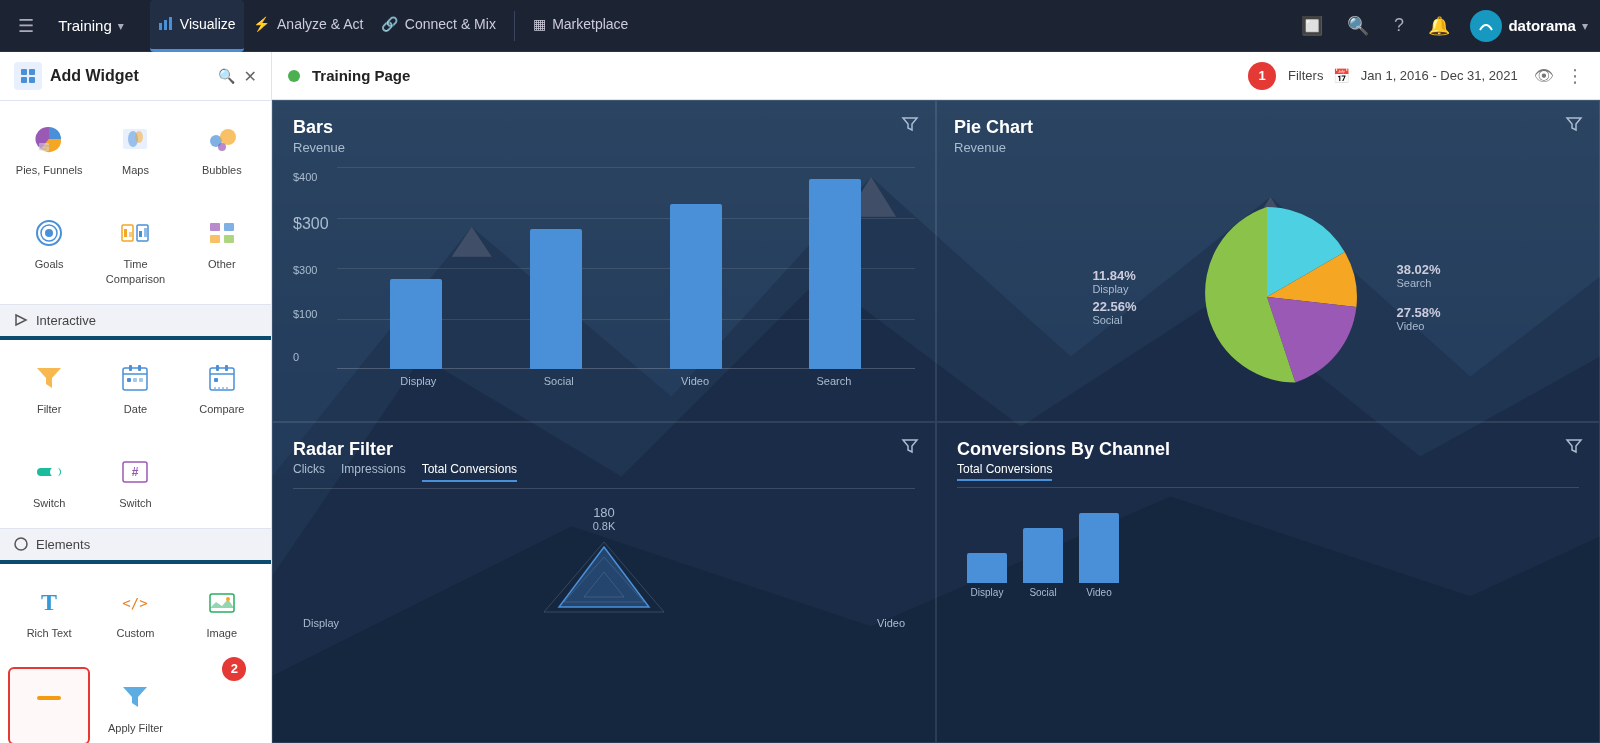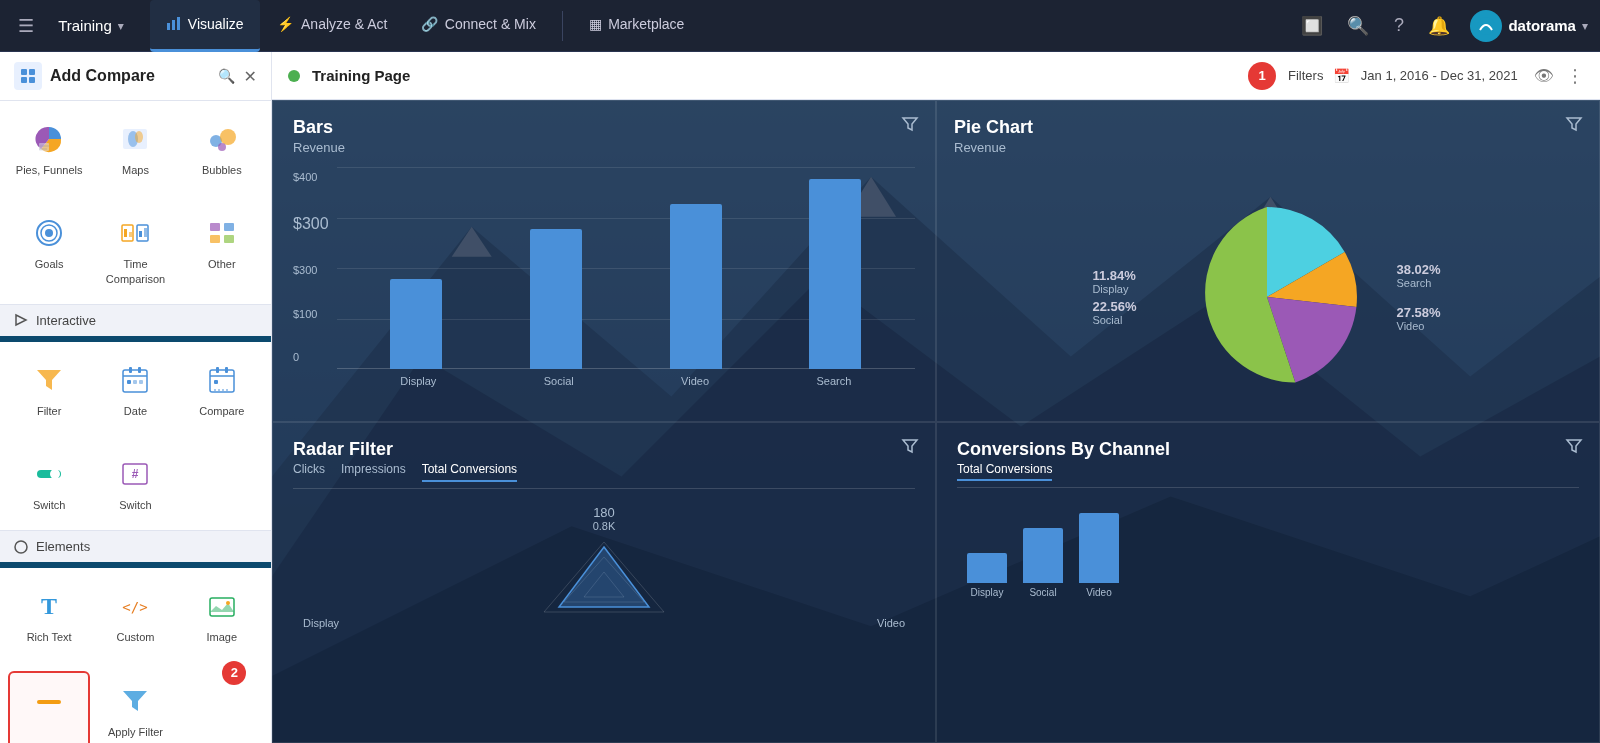--- a/index.html
+++ b/index.html
@@ -9,21 +9,21 @@
     .top-nav {
       display: flex; align-items: center; background: #1c2333; height: 52px; padding: 0 12px; gap: 8px; border-bottom: 1px solid #2a3450;
     }
     .hamburger { color: #aab; font-size: 18px; cursor: pointer; padding: 6px; }
     .training-dropdown {
       display: flex; align-items: center; gap: 6px; color: #fff; font-size: 15px; font-weight: 500; padding: 6px 10px; border-radius: 4px; cursor: pointer;
     }
     .training-dropdown .caret { color: #aab; font-size: 12px; }
     .nav-tabs { display: flex; align-items: center; gap: 2px; margin-left: 8px; }
     .nav-tab {
-      display: flex; align-items: center; gap: 6px; padding: 6px 16px; color: #ccd; font-size: 14px; cursor: pointer; border-radius: 4px; height: 52px; border-bottom: 3px solid transparent;
+      display: flex; align-items: center; gap: 6px; padding: 6px 8px; color: #ccd; font-size: 14px; cursor: pointer; border-radius: 4px; height: 52px; border-bottom: 3px solid transparent;
     }
     .nav-tab.active { color: #fff; border-bottom: 3px solid #4a90d9; background: rgba(74,144,217,0.1); }
     .nav-divider { width: 1px; height: 30px; background: #3a4460; margin: 0 8px; }
     .nav-right { margin-left: auto; display: flex; align-items: center; gap: 16px; }
     .nav-icon { color: #aab; font-size: 18px; cursor: pointer; padding: 4px; }
     .brand { display: flex; align-items: center; gap: 6px; color: #fff; font-size: 14px; }
     .brand-name { font-weight: 600; font-size: 15px; }
 
     
     .main-layout { display: flex; height: calc(743px - 52px); }
@@ -41,21 +41,21 @@
 
     .widget-grid { display: grid; grid-template-columns: repeat(3, 1fr); gap: 4px; padding: 8px; }
     .widget-item {
       display: flex; flex-direction: column; align-items: center; gap: 4px; padding: 10px 4px; cursor: pointer; border-radius: 6px; transition: background 0.15s;
     }
     .widget-item.selected { background: #e8f0fe; border: 2px solid #e53935; }
     .widget-icon { font-size: 24px; width: 40px; height: 40px; display: flex; align-items: center; justify-content: center; }
     .widget-label { font-size: 11px; color: #444; text-align: center; line-height: 1.3; }
 
     .section-header {
-      display: flex; align-items: center; gap: 8px; padding: 8px 14px; background: #f0f2f8; border-top: 1px solid #e0e4ef; border-bottom: 6px solid #0c4a6e;
+      display: flex; gap: 8px; padding: 8px 14px; background: #f0f2f8; border-top: 1px solid #e0e4ef; border-bottom: 4px solid #0c4a6e;
     }
     .section-label { font-size: 13px; font-weight: 500; color: #444; }
     .more-types { padding: 6px 14px; color: #1a73e8; font-size: 13px; font-weight: 500; cursor: pointer; }
 
     
     .content-area { flex: 1; display: flex; flex-direction: column; background: transparent; }
 
     
     .page-header {
       display: flex; align-items: center; background: #fff; height: 48px; padding: 0 16px; gap: 12px; border-bottom: 1px solid #dde2ef; position: relative;
@@ -146,21 +146,21 @@
   <div class="sidebar">
     <div class="sidebar-header">
       <div style="background:#e8f0fe;border-radius:4px;width:28px;height:28px;display:flex;align-items:center;justify-content:center;">
         <svg width="16" height="16" viewBox="0 0 16 16">
             <rect x="1" y="1" width="6" height="6" rx="1" fill="#4a90d9"></rect>
             <rect x="9" y="1" width="6" height="6" rx="1" fill="#4a90d9"></rect>
             <rect x="1" y="9" width="6" height="6" rx="1" fill="#4a90d9"></rect>
             <rect x="9" y="9" width="6" height="6" rx="1" fill="#4a90d9"></rect>
           </svg>
       </div>
-      <span class="sidebar-title">Add Compare</span>
+      <span class="sidebar-title">Add Widget</span>
       <span class="sidebar-icon">🔍</span>
       <span class="sidebar-close">✕</span>
     </div>
 
     <div class="widget-grid">
       <div class="widget-item">
         <div class="widget-icon">
           <svg width="32" height="32" viewBox="0 0 32 32">
               <path d="M16 16 L16 4 A12 12 0 0 1 28 16 Z" fill="#4a90d9"></path>
               <path d="M16 16 L28 16 A12 12 0 0 1 8 26 Z" fill="#f5a623"></path>

